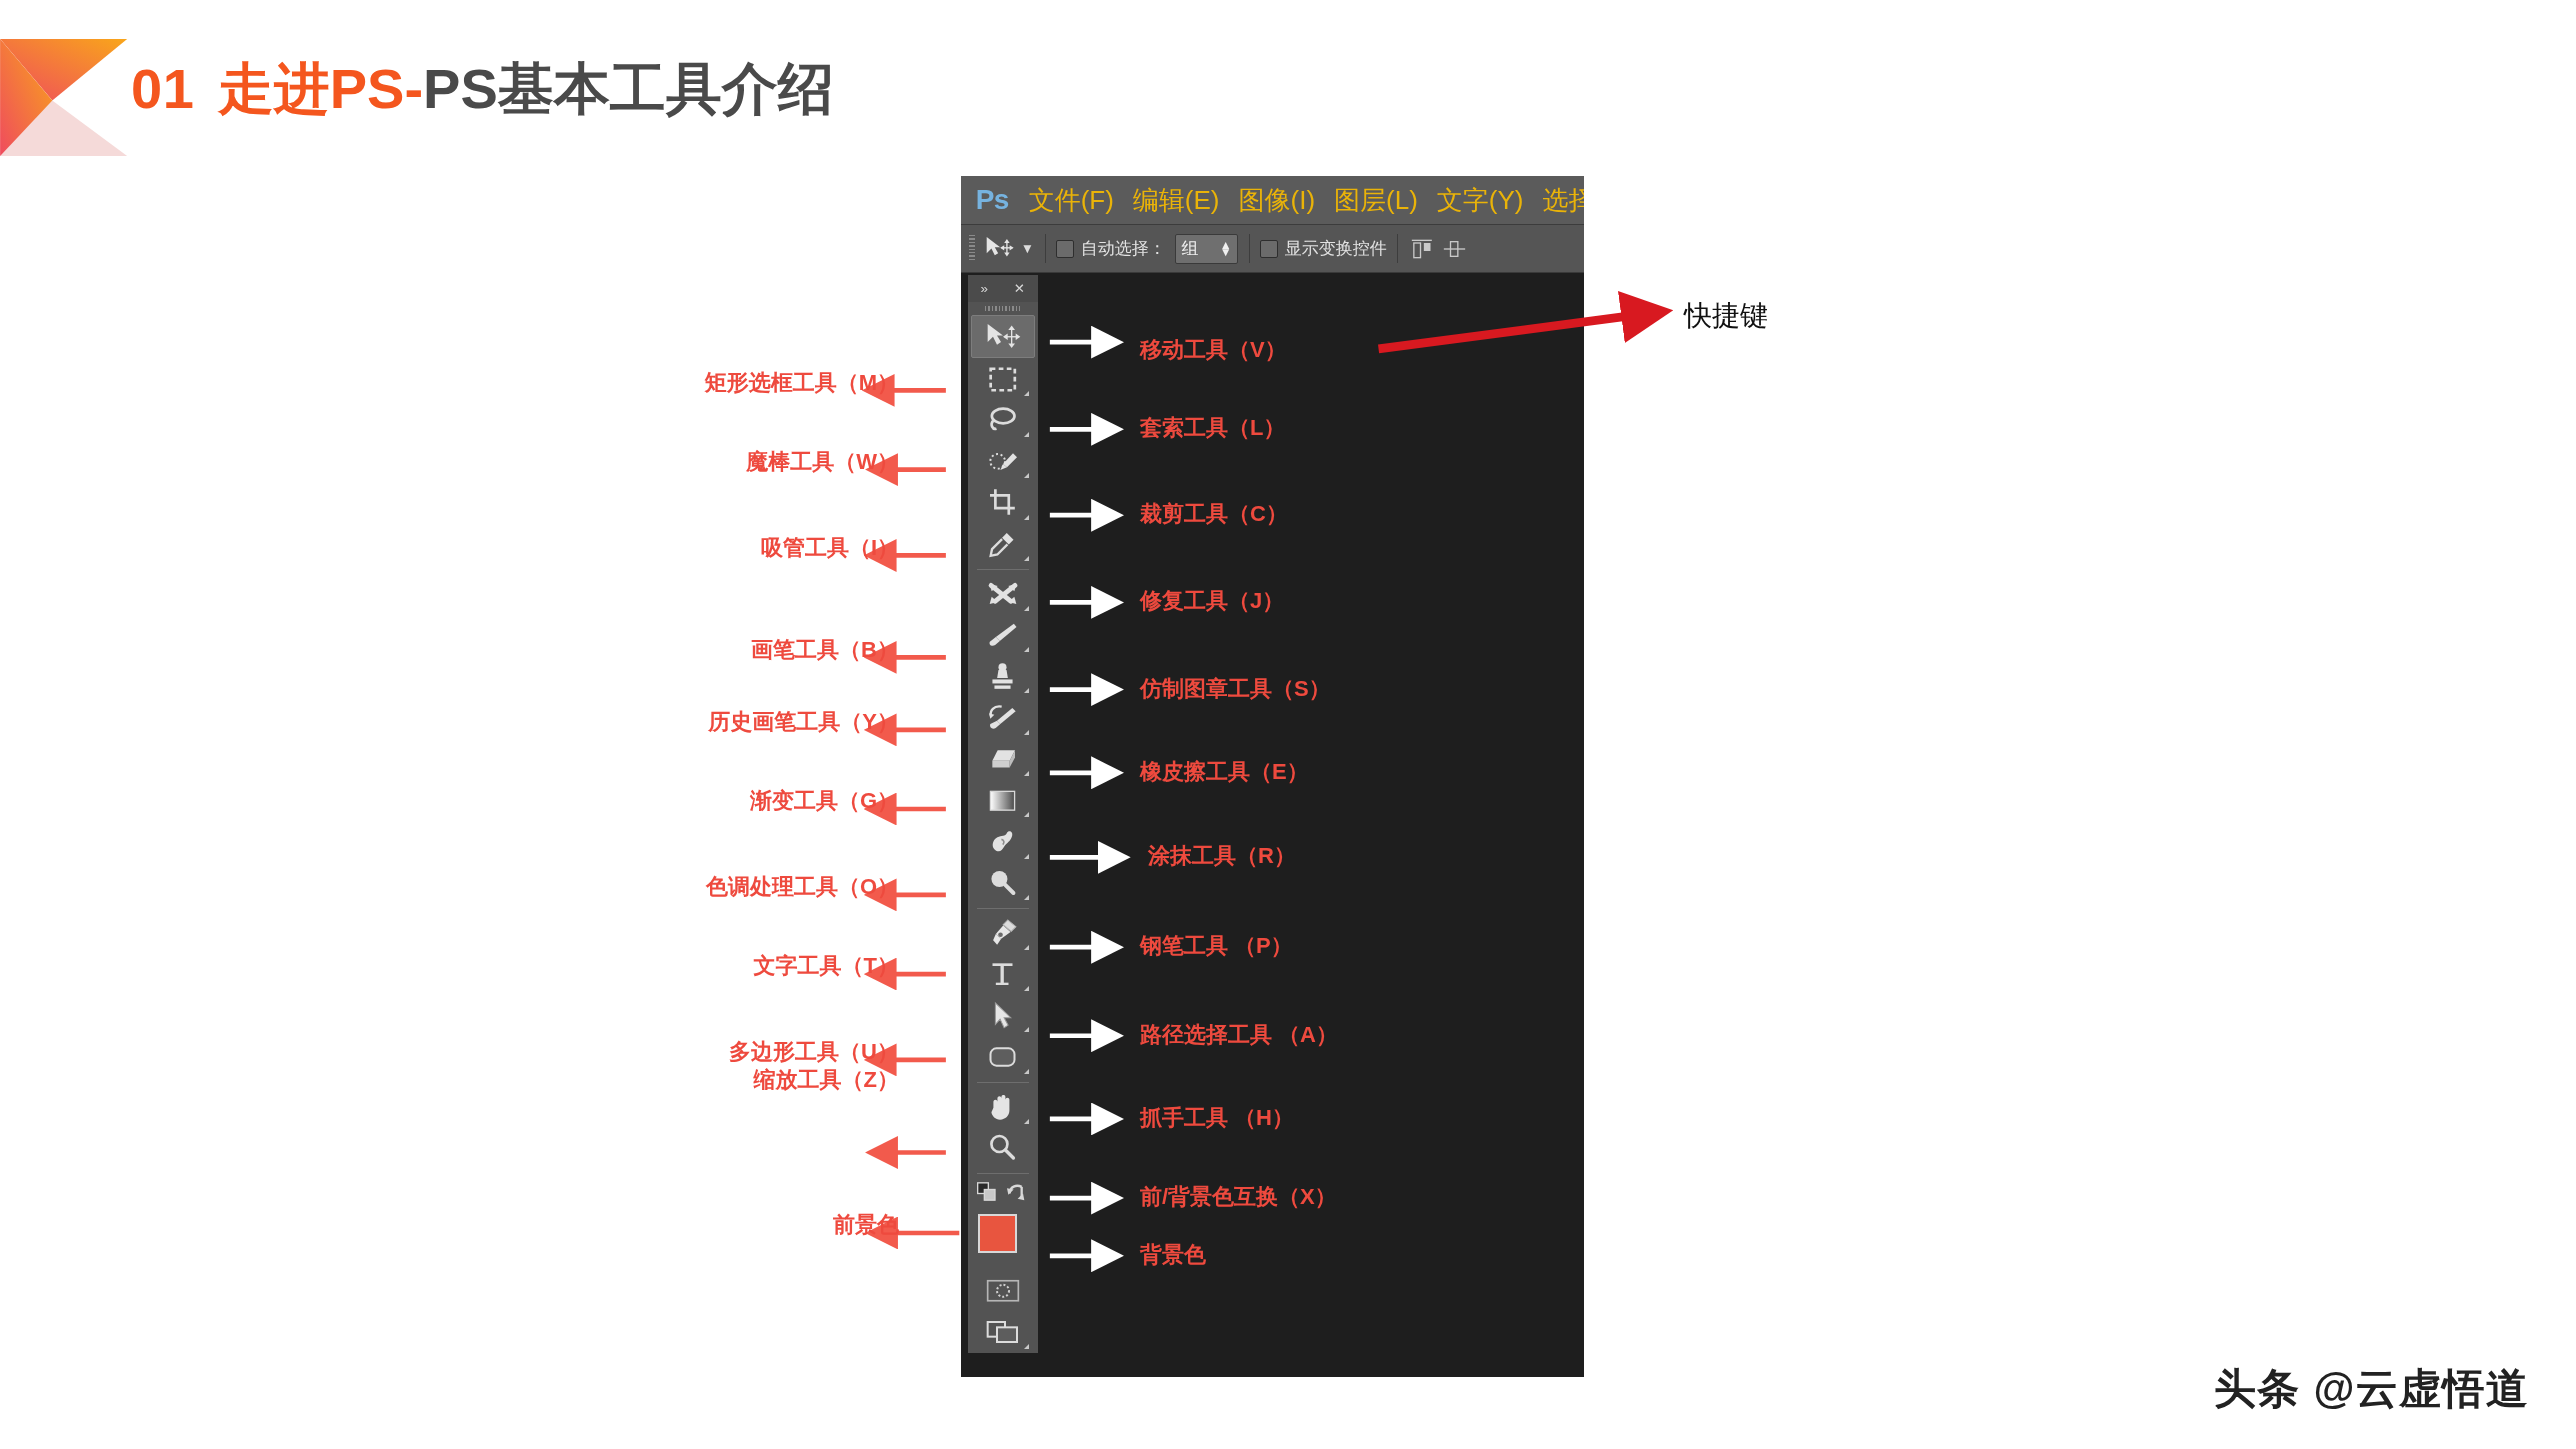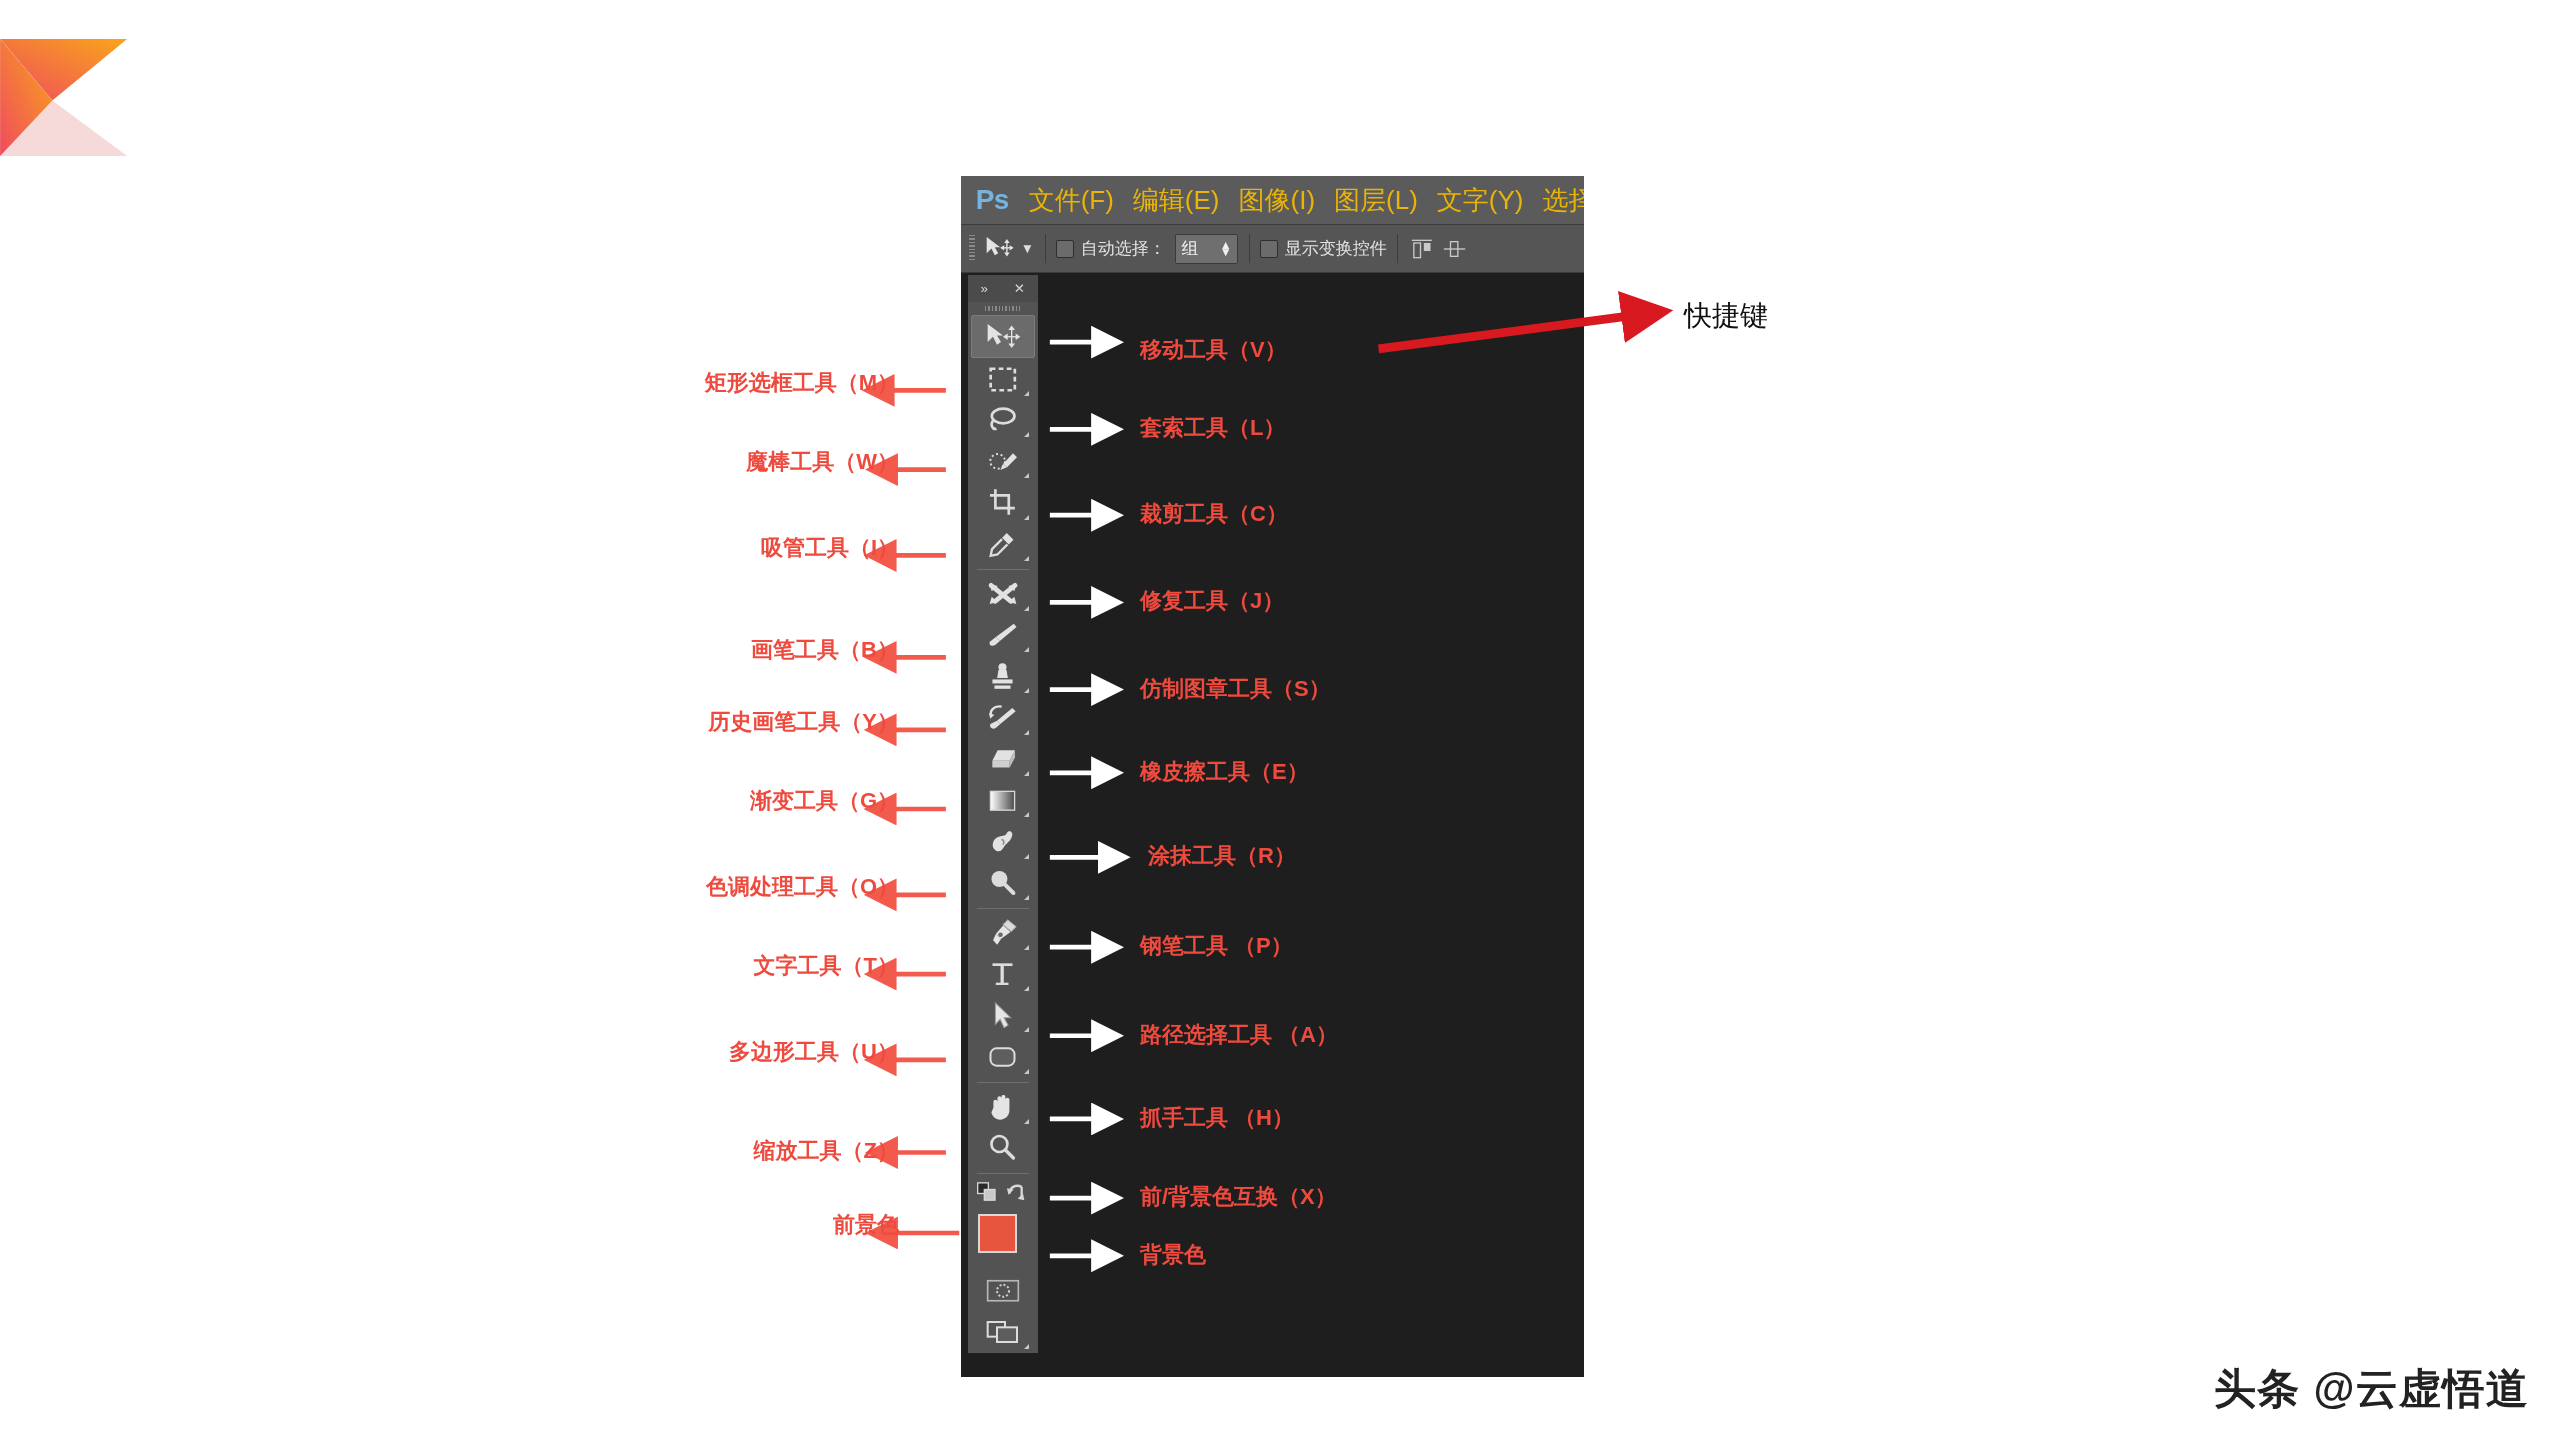--- a/index.html
+++ b/index.html
@@ -159,20 +159,25 @@
       <linearGradient id="gradA" x1="0" y1="1" x2="1" y2="0">
         <stop offset="0" stop-color="#ef4b5e"></stop>
         <stop offset="1" stop-color="#f9a61a"></stop>
       </linearGradient>
     </defs>
     <polygon points="0,0 190,0 78,92" fill="url(#gradA)"></polygon>
     <polygon points="0,0 78,92 190,175 0,175" fill="#f3d4d2" opacity="0.85"></polygon>
     <polygon points="0,0 78,92 0,175" fill="url(#gradA)"></polygon>
   </svg>
 
+  <div class="title-row">
+    <span class="title-num">01</span>
+    <span class="title-a">走进PS-</span>
+    <span class="title-b">PS基本工具介绍</span>
+  </div>
 
   <div id="ps-window">
 
     <div class="ps-menubar">
       <span class="ps-logo">Ps</span>
       <span class="ps-menu-item">文件(F)</span>
       <span class="ps-menu-item">编辑(E)</span>
       <span class="ps-menu-item">图像(I)</span>
       <span class="ps-menu-item">图层(L)</span>
       <span class="ps-menu-item">文字(Y)</span>
@@ -497,21 +502,21 @@
   <div>
     <div class="lbl left" style="top:368px; right:1677px;">矩形选框工具（M）</div>
     <div class="lbl left" style="top:447px; right:1677px;">魔棒工具（W）</div>
     <div class="lbl left" style="top:533px; right:1677px;">吸管工具（I）</div>
     <div class="lbl left" style="top:635px; right:1677px;">画笔工具（B）</div>
     <div class="lbl left" style="top:707px; right:1677px;">历史画笔工具（Y）</div>
     <div class="lbl left" style="top:786px; right:1677px;">渐变工具（G）</div>
     <div class="lbl left" style="top:872px; right:1677px;">色调处理工具（O）</div>
     <div class="lbl left" style="top:951px; right:1677px;">文字工具（T）</div>
     <div class="lbl left" style="top:1037px; right:1677px;">多边形工具（U）</div>
-    <div class="lbl left" style="top:1136px; right:1677px;">缩放工具（Z）</div>
+    <div class="lbl left" style="top:1065px; right:1677px;">缩放工具（Z）</div>
     <div class="lbl left" style="top:1210px; right:1677px;">前景色</div>
   </div>
 
   <div>
     <div class="lbl" style="top:335px;  left:1140px;">移动工具（V）</div>
     <div class="lbl" style="top:413px;  left:1140px;text-align:center;">套索工具（L）</div>
     <div class="lbl" style="top:499px;  left:1140px;">裁剪工具（C）</div>
     <div class="lbl" style="top:586px;  left:1140px;">修复工具（J）</div>
     <div class="lbl" style="top:674px; left:1140px;">仿制图章工具（S）</div>
     <div class="lbl" style="top:757px; left:1140px;">橡皮擦工具（E）</div>

